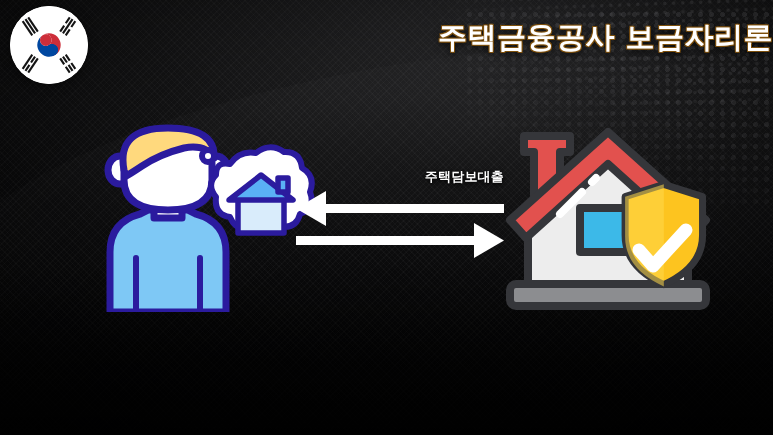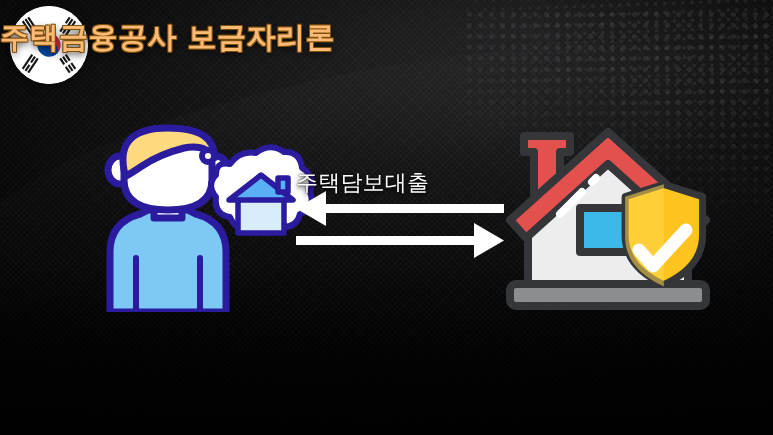--- a/index.html
+++ b/index.html
@@ -92,25 +92,25 @@
     overflow: hidden;
     box-shadow: 0 2px 10px rgba(0,0,0,0.55);
   }
   .flag-badge svg { display: block; width: 100%; height: 100%; }
 
   
   .title {
     position: absolute;
     left: 0; right: 0;
     top: 18px;
-    text-align: left;
+    text-align: right;
     font-size: 29px;
     font-weight: 700;
     letter-spacing: 0.5px;
-    color: #fdba74;
+    color: #ffffff;
     text-shadow:
       0 0 1px #8a5a12,
       1px 1px 0 #7c4f0d,
       -1px 1px 0 #7c4f0d,
       1px -1px 0 #7c4f0d,
       -1px -1px 0 #7c4f0d,
       0 3px 7px rgba(0,0,0,0.85);
   }
 
   
@@ -123,24 +123,24 @@
   .person svg, .thought svg, .bank svg { display: block; width: 100%; height: 100%; }
 
   
   .flow { position: absolute; left: 296px; top: 164px; width: 208px; height: 124px; }
   .flow svg { display: block; width: 100%; height: 100%; overflow: visible; }
 
   .flow-label {
     position: absolute;
     width: 208px;
     left: 296px;
-    text-align: left;
+    text-align: right;
     color: #ffffff;
-    font-size: 22px;
-    font-weight: 400;
+    font-size: 13px;
+    font-weight: 700;
     letter-spacing: 0.2px;
     text-shadow: 0 2px 5px rgba(0,0,0,0.9), 0 0 2px rgba(0,0,0,0.9);
   }
   .flow-label.top { top: 168px; }
   .flow-label.bottom { top: 254px; }
 </style>
 </head>
 <body>
 
 <div class="slide">

